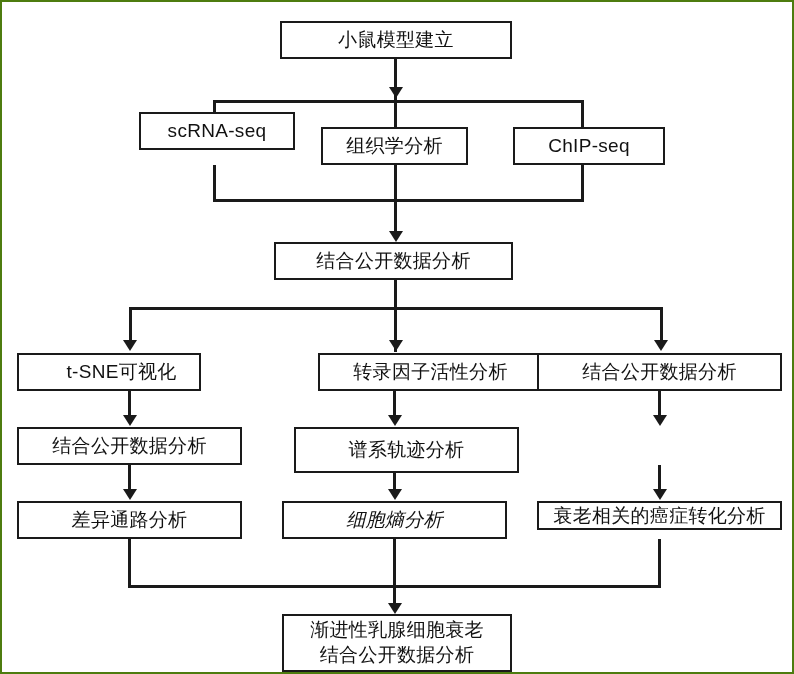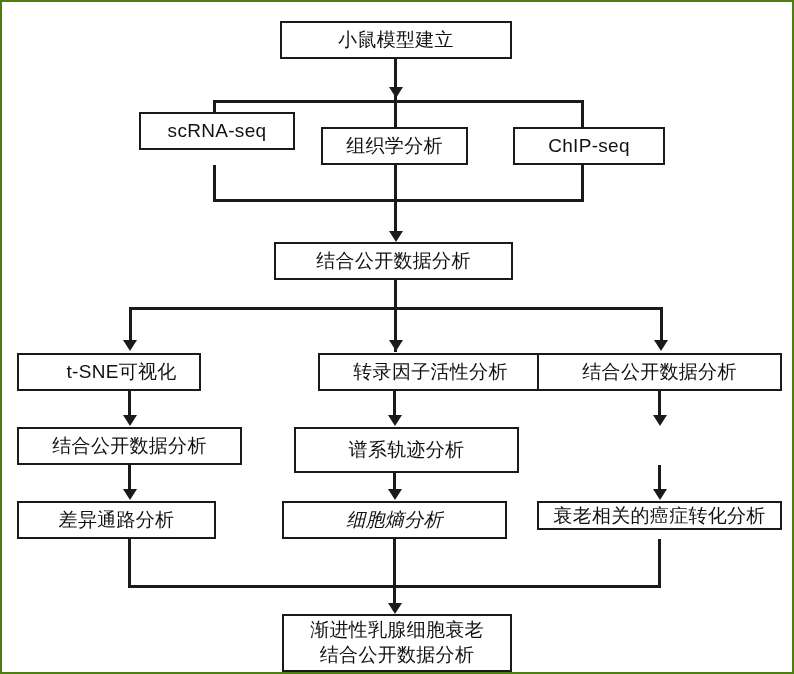--- a/index.html
+++ b/index.html
@@ -113,21 +113,21 @@
   </div>
   <div class="vline" style="left:126px; top:389px; width:3px; height:26px;"></div>
   <div class="arrowhead" style="left:121px; top:413px;"></div>
 
   <div class="node" style="left:15px; top:425px; width:225px; height:38px;">
     <span>结合公开数据分析</span>
   </div>
   <div class="vline" style="left:126px; top:463px; width:3px; height:26px;"></div>
   <div class="arrowhead" style="left:121px; top:487px;"></div>
 
-  <div class="node" style="left:15px; top:499px; width:199px; height:38px;">
+  <div class="node" style="left:15px; top:499px; width:225px; height:38px;">
     <span>差异通路分析</span>
   </div>
 
   <div class="node" style="left:280px; top:351px; width:225px; height:38px;margin-left:36px;">
     <span>转录因子活性分析</span>
   </div>
   <div class="vline" style="left:391px; top:389px; width:3px; height:26px;"></div>
   <div class="arrowhead" style="left:386px; top:413px;"></div>
 
   <div class="node" style="left:280px; top:425px; width:225px; height:46px;margin-left:12px;">

